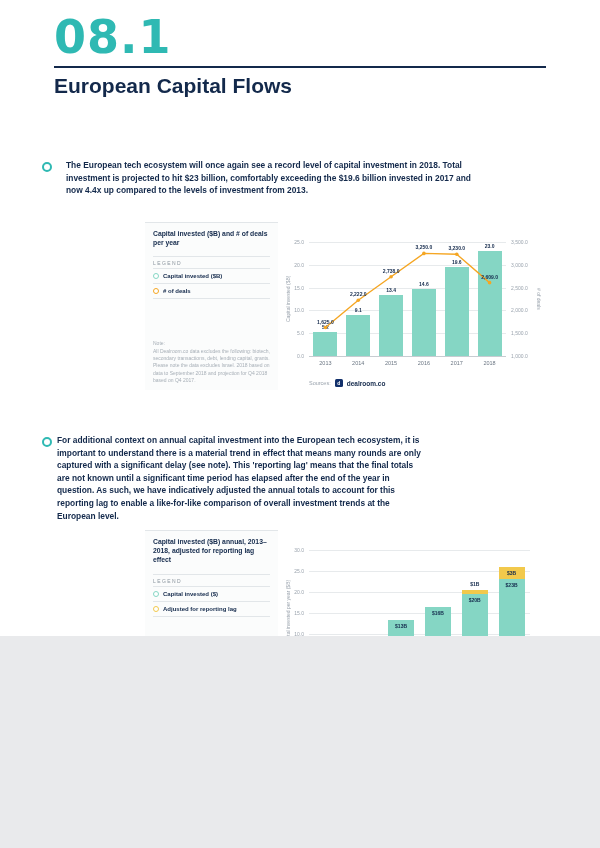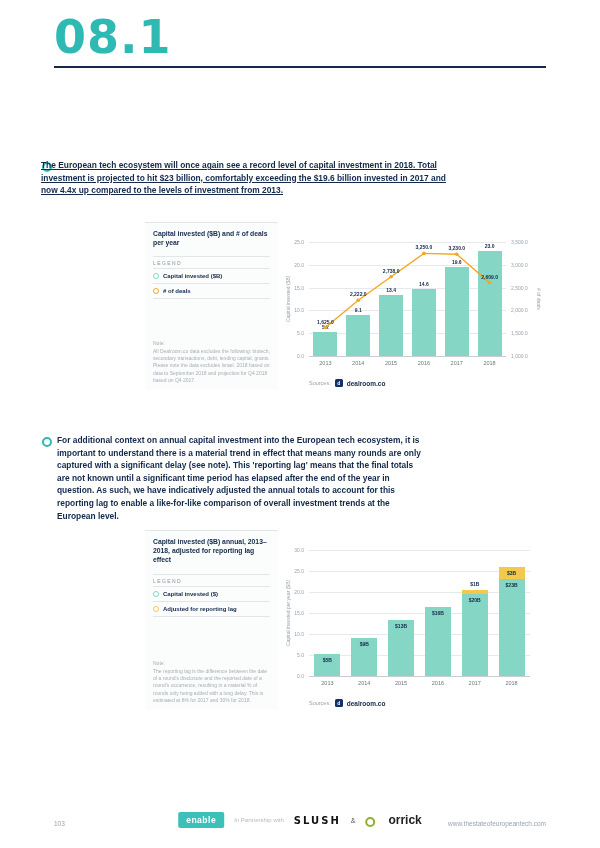--- a/index.html
+++ b/index.html
@@ -1,28 +1,28 @@
 <!DOCTYPE html>
 <html><head>
 <meta charset="utf-8">
 <style>
   html,body{margin:0;padding:0;background:#e9eaec;}
-  #page{position:relative;width:600px;height:848px;background:#ffffff;margin:0 auto;
+  #page{position:relative;width:600px;height:636px;background:#ffffff;margin:0 auto;
         font-family:"Liberation Sans", sans-serif;color:#13294b;overflow:hidden;
         box-shadow:0 0 0 1px #d9dbde;}
   .section-num{position:absolute;left:54px;top:10px;font-size:46px;font-weight:bold;
         color:#2fb9b3;letter-spacing:1px;font-family:"DejaVu Sans", sans-serif;}
   .title-rule{position:absolute;left:54px;top:66px;width:492px;height:2px;background:#13294b;}
   .page-title{position:absolute;left:54px;top:74px;margin:0;font-size:21px;font-weight:bold;color:#13294b;}
 
   .bullet{position:absolute;width:6px;height:6px;border:2px solid #2fb9b3;border-radius:50%;background:#fff;}
   .b1{left:42px;top:162px;}
   .b2{left:42px;top:437px;}
   .para{position:absolute;margin:0;font-size:8.4px;line-height:1.5;font-weight:bold;color:#13294b;}
-  .p1{left:41px;top:159px;width:412px;text-decoration:underline;}
+  .p1{left:66px;top:159px;width:412px;}
   .p2{left:57px;top:434px;width:368px;}
 
   .card{position:absolute;left:145px;width:401px;background:#fff;}
   .c1{top:222px;height:168px;}
   .c2{top:530px;height:180px;}
 
   .side{position:absolute;left:0;top:0;width:133px;height:100%;background:#fbfcfc;
         border-top:1px solid #e2e6e9;padding:6px 8px;box-sizing:border-box;}
   .side-title{font-size:6.8px;font-weight:bold;line-height:1.35;color:#13294b;}
   .legend-label{margin-top:9px;padding:3px 0;border-top:1px solid #e2e6e9;
@@ -66,20 +66,21 @@
   .logo-orrick{display:flex;align-items:flex-end;gap:13px;font-size:12px;font-weight:bold;color:#222;}
   .orrick-ring{width:6px;height:6px;border:2px solid #8db32a;border-radius:50%;}
 </style>
 </head>
 <body>
 
 <div id="page">
 
   <div class="section-num">08.1</div>
   <div class="title-rule"></div>
+  <h1 class="page-title">European Capital Flows</h1>
 
   <span class="bullet b1"></span>
   <p class="para p1">The European tech ecosystem will once again see a record level of capital investment in 2018. Total investment is projected to hit $23 billion, comfortably exceeding the $19.6 billion invested in 2017 and now 4.4x up compared to the levels of investment from 2013.</p>
 
   <div class="card c1">
     <div class="side">
       <div class="side-title">Capital invested ($B) and # of deals per year</div>
       <div class="legend-label">LEGEND</div>
       <div class="legend-item">
         <span class="marker" style="border-color: rgb(133, 214, 196);"></span>

